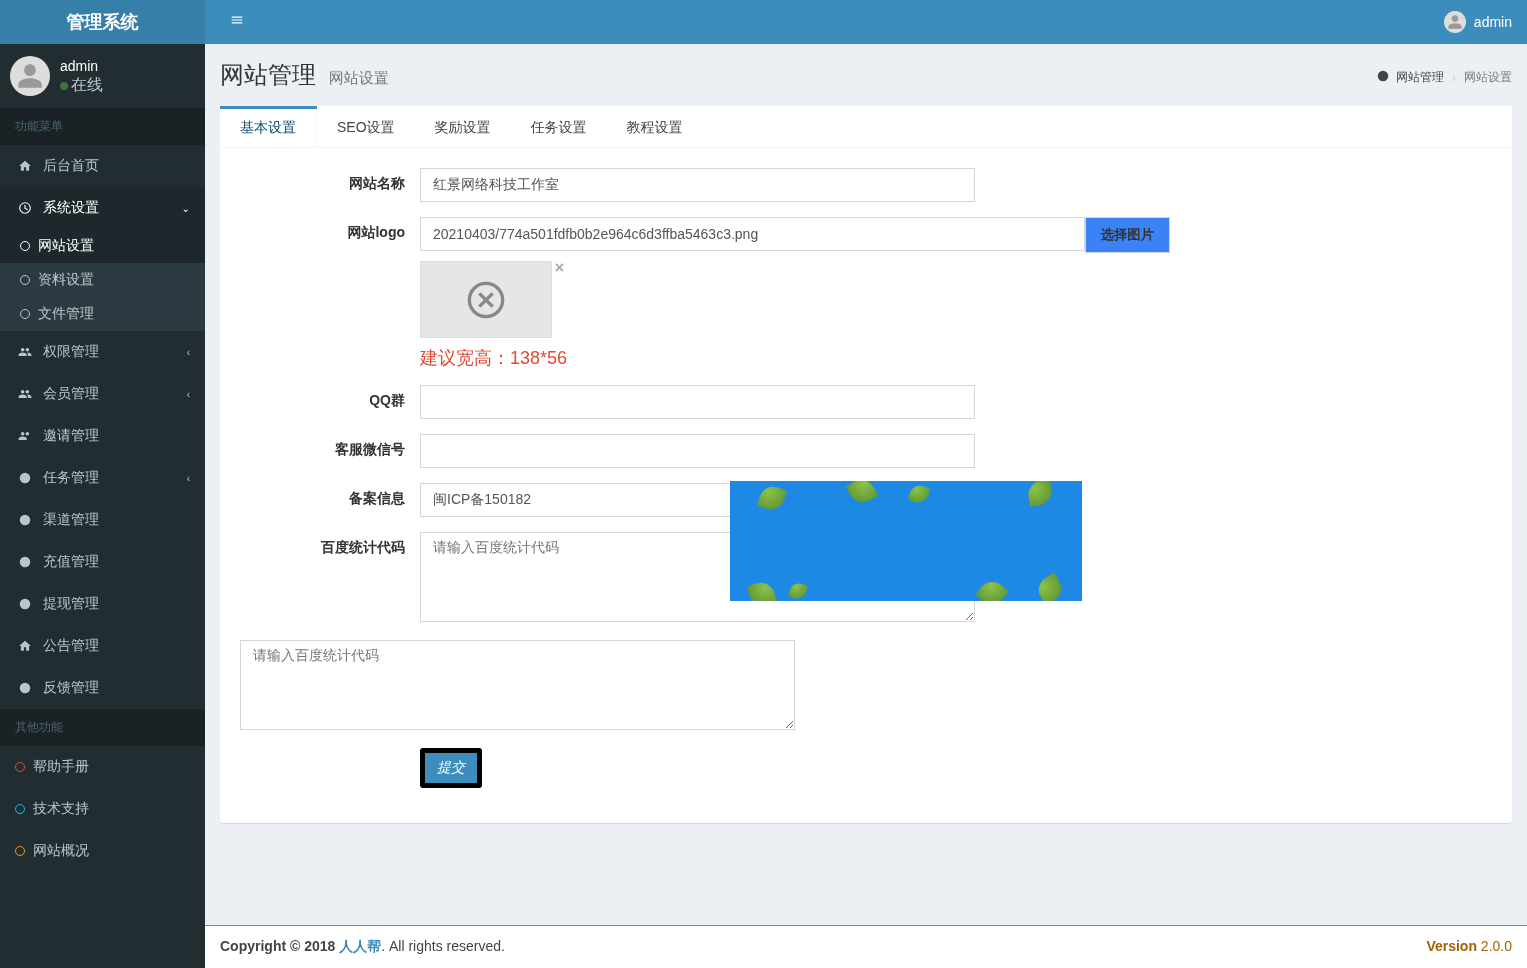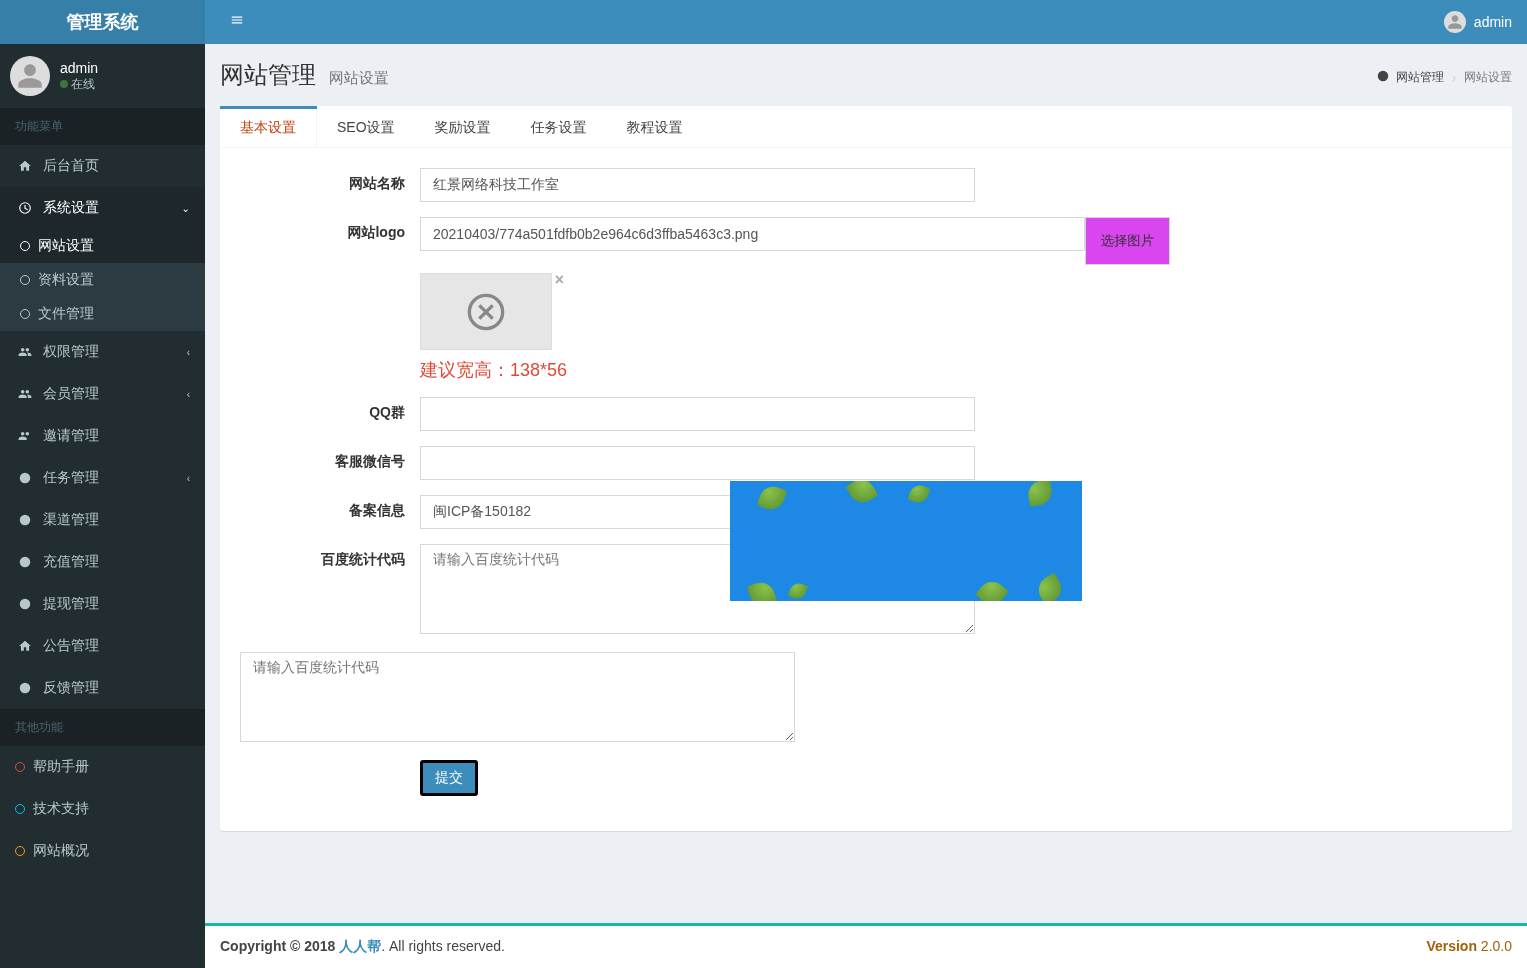--- a/index.html
+++ b/index.html
@@ -15,21 +15,21 @@
 .nav-user .avatar { width: 22px; height: 22px; border-radius: 50%; background: #ddd; display: inline-flex; align-items: center; justify-content: center; }
 .nav-user .avatar svg { width: 16px; height: 16px; fill: #999; }
 
 
 .main-sidebar { position: fixed; top: 44px; left: 0; bottom: 0; width: 205px; background: #222d32; color: #b8c7ce; overflow-y: auto; z-index: 900; }
 .user-panel { padding: 12px 10px; display: flex; align-items: center; gap: 10px; background: #222d32; }
 .user-panel .avatar-lg { width: 40px; height: 40px; border-radius: 50%; background: #ddd; display: inline-flex; align-items: center; justify-content: center; }
 .user-panel .avatar-lg svg { width: 28px; height: 28px; fill: #999; }
 .user-panel .info { line-height: 1.3; }
 .user-panel .info .name { color: #fff; font-weight: 500; }
-.user-panel .info .status { font-size: 12px; color: #b8c7ce; }
+.user-panel .info .status { font-size: 16px; color: #b8c7ce; }
 .status-dot { display: inline-block; width: 8px; height: 8px; border-radius: 50%; background: #3c763d; margin-right: 3px; }
 
 .sidebar-header { padding: 10px 15px; color: #4b646f; background: #1a2226; font-size: 12px; }
 .sidebar-menu { list-style: none; }
 .sidebar-menu li a { display: flex; align-items: center; padding: 12px 15px; color: #b8c7ce; text-decoration: none; cursor: pointer; position: relative; }
 .sidebar-menu li.active > a { background: #1e282c; color: #fff; }
 .sidebar-menu li a .icon { width: 20px; margin-right: 8px; display: inline-flex; align-items: center; justify-content: center; }
 .sidebar-menu li a .caret { margin-left: auto; font-size: 10px; }
 .treeview-menu { list-style: none; background: #2c3b41; }
 .treeview-menu li a { padding: 8px 15px 8px 20px; font-size: 14px; display: flex; align-items: center; }
@@ -48,51 +48,51 @@
 .breadcrumb li a { color: #444; text-decoration: none; }
 .breadcrumb li.active { color: #777; }
 .breadcrumb li .sep { color: #ccc; margin: 0 2px; }
 
 .content { padding: 15px; }
 .nav-tabs-custom { background: #fff; border-radius: 3px; box-shadow: 0 1px 1px rgba(0,0,0,0.1); }
 .nav-tabs { list-style: none; display: flex; border-bottom: 1px solid #f4f4f4; }
 .nav-tabs li { border-top: 3px solid transparent; }
 .nav-tabs li a { display: block; padding: 10px 20px; color: #444; text-decoration: none; cursor: pointer; }
 .nav-tabs li.active { border-top-color: #3c8dbc; }
-.nav-tabs li.active a { color: #c2410c; background:#fff; border-right:1px solid #f4f4f4; }
+.nav-tabs li.active a { color: #0c4a6e; background:#fff; border-right:1px solid #f4f4f4; }
 
 .tab-content { padding: 20px; }
 .form-horizontal .form-group { display: flex; margin-bottom: 15px; }
 .control-label { width: 180px; text-align: right; padding: 7px 15px 0 0; color: #333; font-weight: bold; font-size:14px; }
 .col-field { flex: 1; max-width: 555px; }
 .form-control { width: 100%; height: 34px; padding: 6px 12px; border: 1px solid #d2d6de; border-radius: 0; font-size: 14px; background:#fff; color:#555; }
 textarea.form-control { height: 90px; resize: vertical; }
 .input-group { display: flex; max-width: 750px; }
 .input-group .form-control { flex: 1; }
-.input-group-btn .btn { height: 48px; padding: 0 15px; border: 1px solid #d2d6de; background: #d946ef; color: #333; cursor: pointer; }
+.input-group-btn .btn { height: 36px; padding: 0 15px; border: 1px solid #d2d6de; background: #3b82f6; color: #333; cursor: pointer; font-weight: bold; }
 
 .thumb-box { margin-top: 8px; position: relative; display: inline-block; }
 .thumb { width: 132px; height: 77px; border: 1px solid #ddd; padding:4px; display: flex; align-items: center; justify-content: center; background: #e6e6e6; }
 .thumb-close { position: absolute; top: -2px; right: -12px; color: #aaa; cursor: pointer; font-size: 16px; font-weight:bold; }
 .hint { color: #dd4b39; font-size: 18px; margin-top: 8px; }
 
-.btn-primary { background: #3c8dbc; border: 3px solid #000000; color: #fff; padding: 6px 12px; border-radius: 3px; cursor: pointer; font-size:14px; }
+.btn-primary { background: #3c8dbc; border: 5px solid #000000; color: #fff; padding: 6px 12px; border-radius: 3px; cursor: pointer; font-size:14px;font-style:italic; }
 
 .overlay-img { position: absolute; left: 510px; top: 375px; width: 352px; height: 120px; background: #1e88e5; overflow: hidden; z-index: 50; pointer-events:none; }
 .leaf { position: absolute; width: 24px; height: 24px; background: radial-gradient(circle at 30% 30%, #8bc34a, #558b2f); border-radius: 60% 10% 60% 10%; transform: rotate(20deg); }
 .overlay-img .l1 { top: 5px; left: 30px; }
 .overlay-img .l2 { top: -2px; left: 120px; transform: rotate(60deg); }
 .overlay-img .l3 { top: 4px; left: 180px; width:18px; height:18px; }
 .overlay-img .l4 { top: 0; right: 30px; transform: rotate(-10deg); }
 .overlay-img .l5 { bottom: -5px; left: 20px; transform: rotate(70deg); }
 .overlay-img .l6 { bottom: 2px; left: 60px; width:16px; height:16px; }
 .overlay-img .l7 { bottom: -4px; left: 250px; transform: rotate(40deg); }
 .overlay-img .l8 { bottom: 0px; right: 20px; transform: rotate(-30deg); }
 
-.main-footer { position: fixed; bottom: 0; left: 205px; right: 0; background: #fff; border-top: 3px solid #14b8a6; padding: 12px 15px; display: flex; justify-content: space-between; color: #444; font-size:14px;gap:12px; }
+.main-footer { position: fixed; bottom: 0; left: 205px; right: 0; background: #fff; border-top: 1px solid #14b8a6; padding: 12px 15px; display: flex; justify-content: space-between; color: #444; font-size:14px;gap:12px; }
 .main-footer a { color: #3c8dbc; text-decoration: none; }
 .version { color: #a16207; }
 .version b { font-weight: bold; }
 svg.mi { width:14px; height:14px; fill: currentColor; }
 </style>
 </head>
 <body>
 
 <div class="wrapper">
   <header class="main-header">

